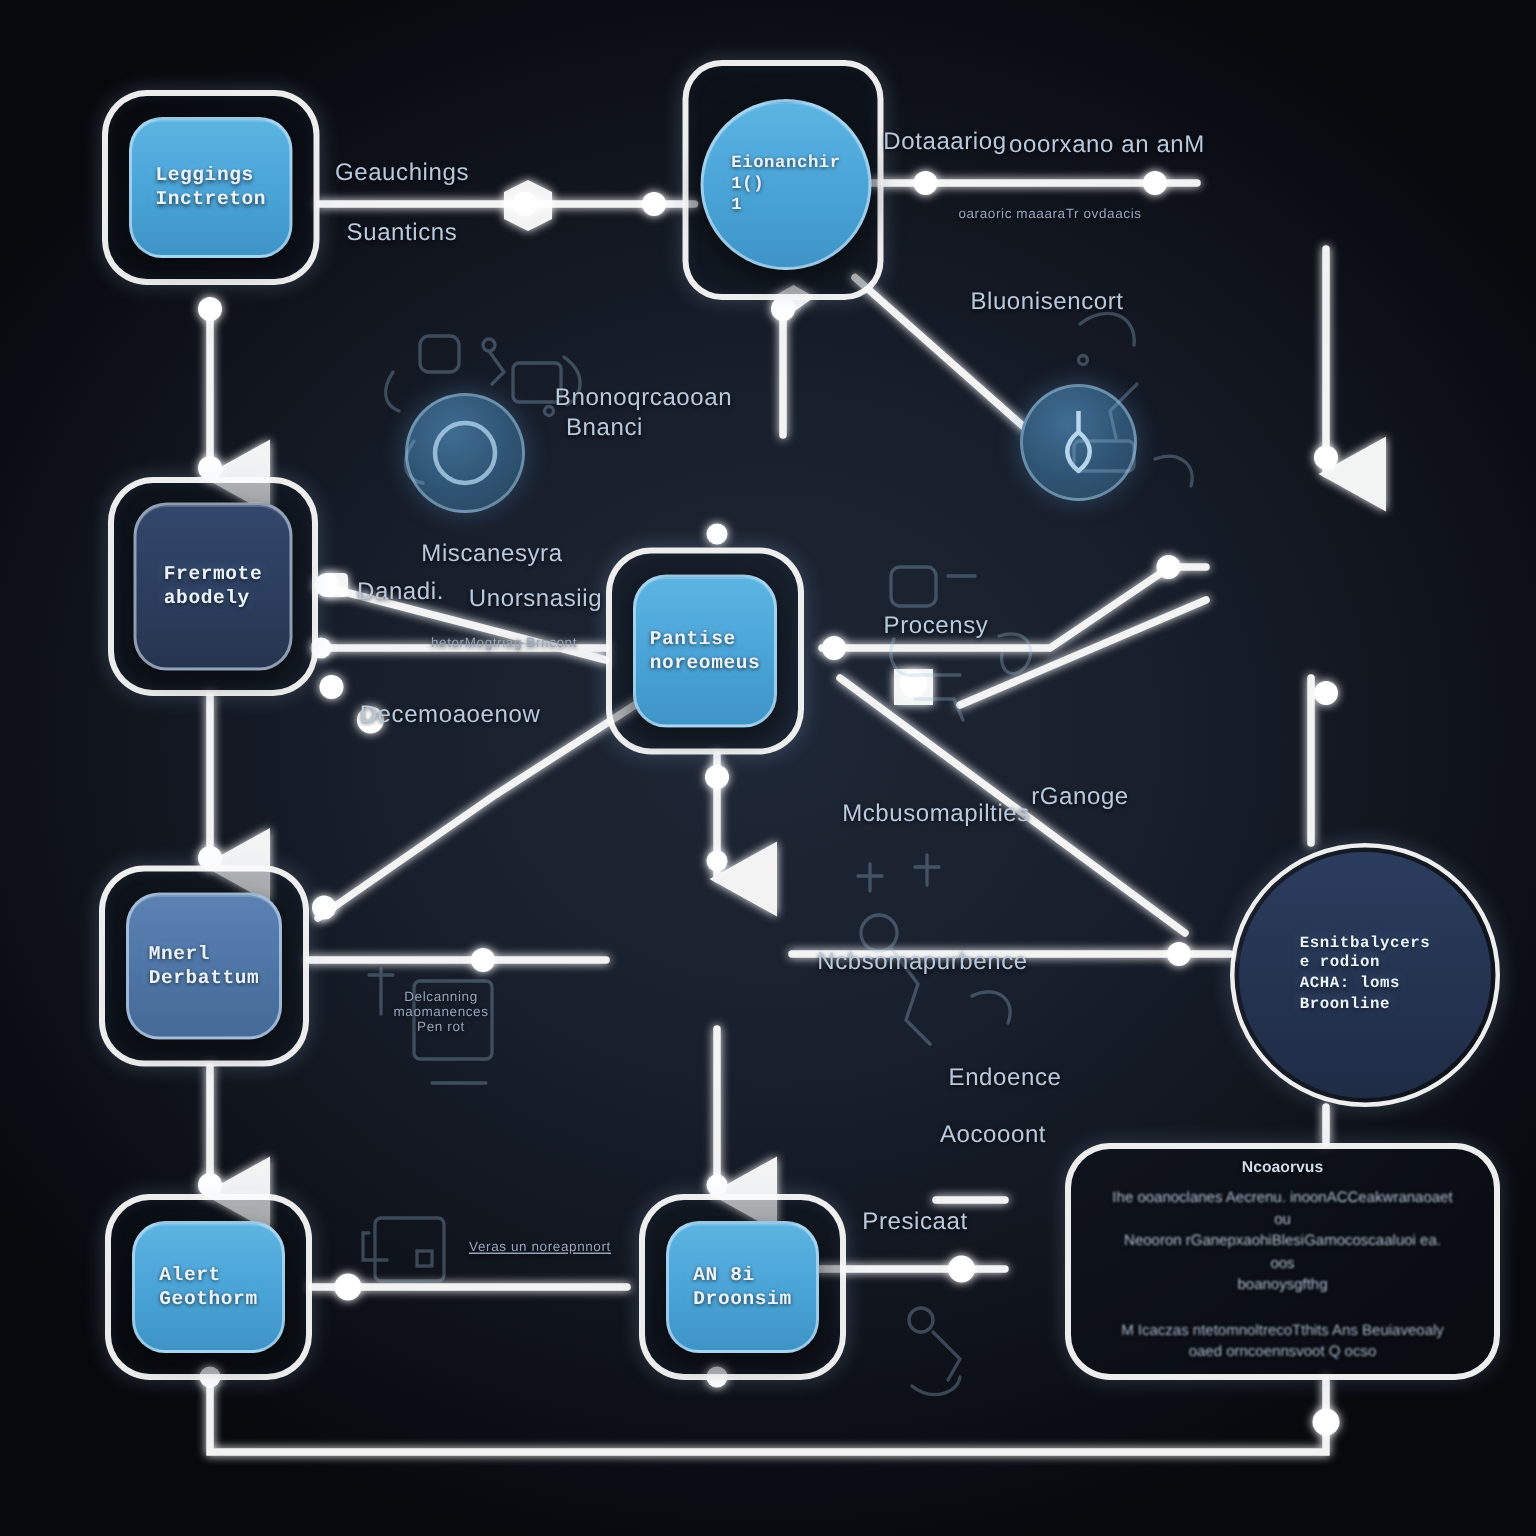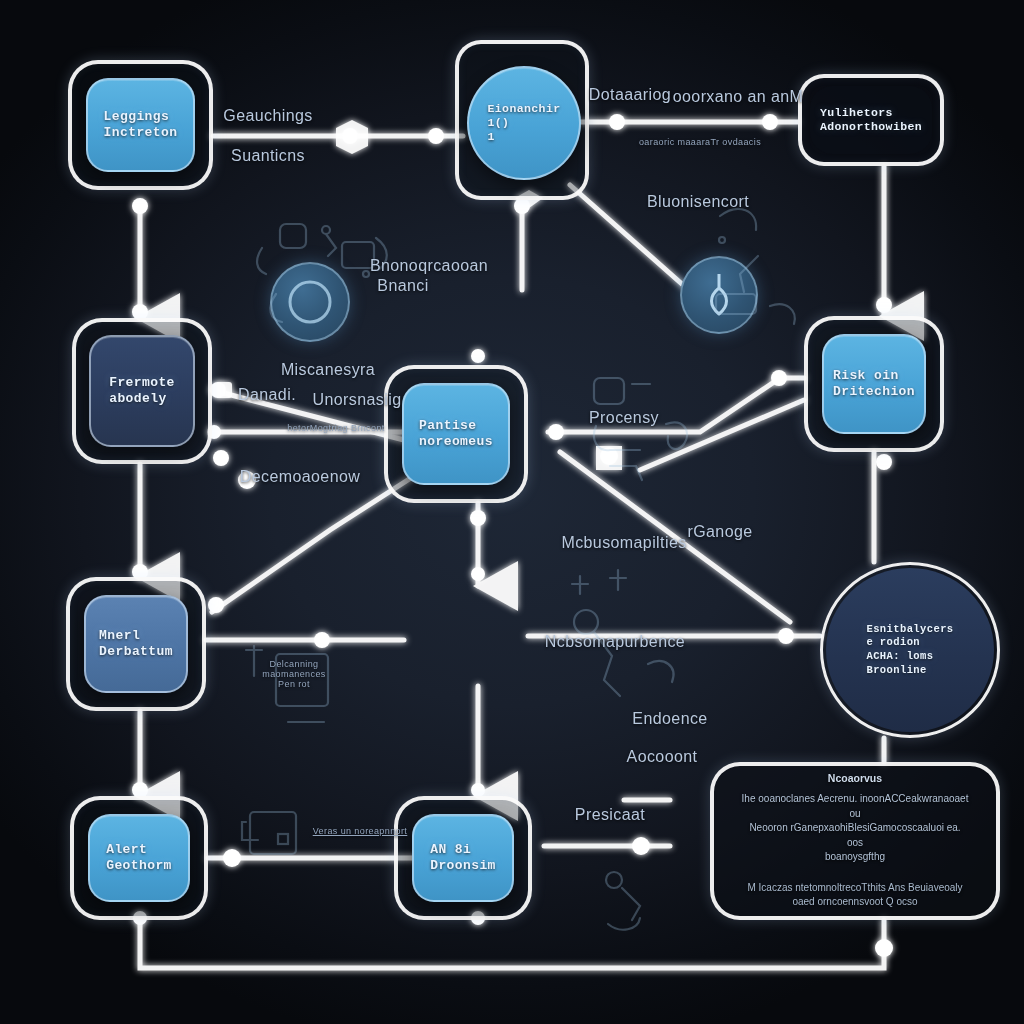--- a/index.html
+++ b/index.html
@@ -272,47 +272,35 @@
   </div>
 
   <div class="shell" style="left:455px;top:40px;width:134px;height:160px;border-radius:26px;">
     <div class="inner circle fill-lightblue" style="left:8px;top:22px;width:114px;height:114px;">
       <div class="ntext sm">Eionanchir
 1()
 1</div>
     </div>
   </div>
 
-  <div class="shell" style="left:798px;top:74px;width:146px;height:92px;border-radius:26px;background:rgba(10,13,20,.72);">
-    <div class="inner fill-none" style="left:8px;top:8px;right:8px;bottom:8px;">
-      <div class="ntext sm">Yulihetors
-Adonorthowiben</div>
-    </div>
-  </div>
 
   <div class="shell" style="left:72px;top:318px;width:140px;height:146px;">
     <div class="inner fill-navy" style="left:13px;top:13px;right:13px;bottom:13px;">
       <div class="ntext">Frermote
 abodely</div>
     </div>
   </div>
 
-  <div class="shell" style="left:384px;top:365px;width:144px;height:138px;">
+  <div class="shell" style="left:404px;top:365px;width:132px;height:138px;">
     <div class="inner fill-lightblue" style="left:14px;top:14px;right:14px;bottom:14px;">
       <div class="ntext">Pantise
 noreomeus</div>
     </div>
   </div>
 
-  <div class="shell" style="left:804px;top:316px;width:140px;height:136px;">
-    <div class="inner fill-lightblue" style="left:14px;top:14px;right:14px;bottom:14px;">
-      <div class="ntext">Risk oin
-Dritechion</div>
-    </div>
-  </div>
 
   <div class="shell" style="left:66px;top:577px;width:140px;height:134px;">
     <div class="inner fill-steel" style="left:14px;top:14px;right:14px;bottom:14px;">
       <div class="ntext">Mnerl
 Derbattum</div>
     </div>
   </div>
 
 
   <div class="shell" style="left:70px;top:796px;width:138px;height:124px;">
@@ -324,21 +312,21 @@
 
   <div class="shell round" style="left:820px;top:562px;width:180px;height:176px;background:transparent;border-width:3px;">
     <div class="inner circle fill-deep" style="left:3px;top:3px;right:3px;bottom:3px;border:none;box-shadow:none;">
       <div class="ntext xs">Esnitbalycers
 e rodion
 ACHA: loms
 Broonline</div>
     </div>
   </div>
 
-  <div class="shell" style="left:394px;top:796px;width:138px;height:124px;padding-left:40px;">
+  <div class="shell" style="left:426px;top:796px;width:138px;height:124px;padding-left:40px;">
     <div class="inner fill-lightblue" style="left:14px;top:14px;right:14px;bottom:14px;">
       <div class="ntext">AN 8i
 Droonsim</div>
     </div>
   </div>
 
   <div class="legend" style="left:670px;top:762px;width:290px;height:158px;margin-left:40px;">
     <div class="lg-title">Ncoaorvus</div>
     <div class="lg-body">Ihe ooanoclanes Aecrenu. inoonACCeakwranaoaet ou
 Neooron rGanepxaohiBlesiGamocoscaaluoi ea. oos

